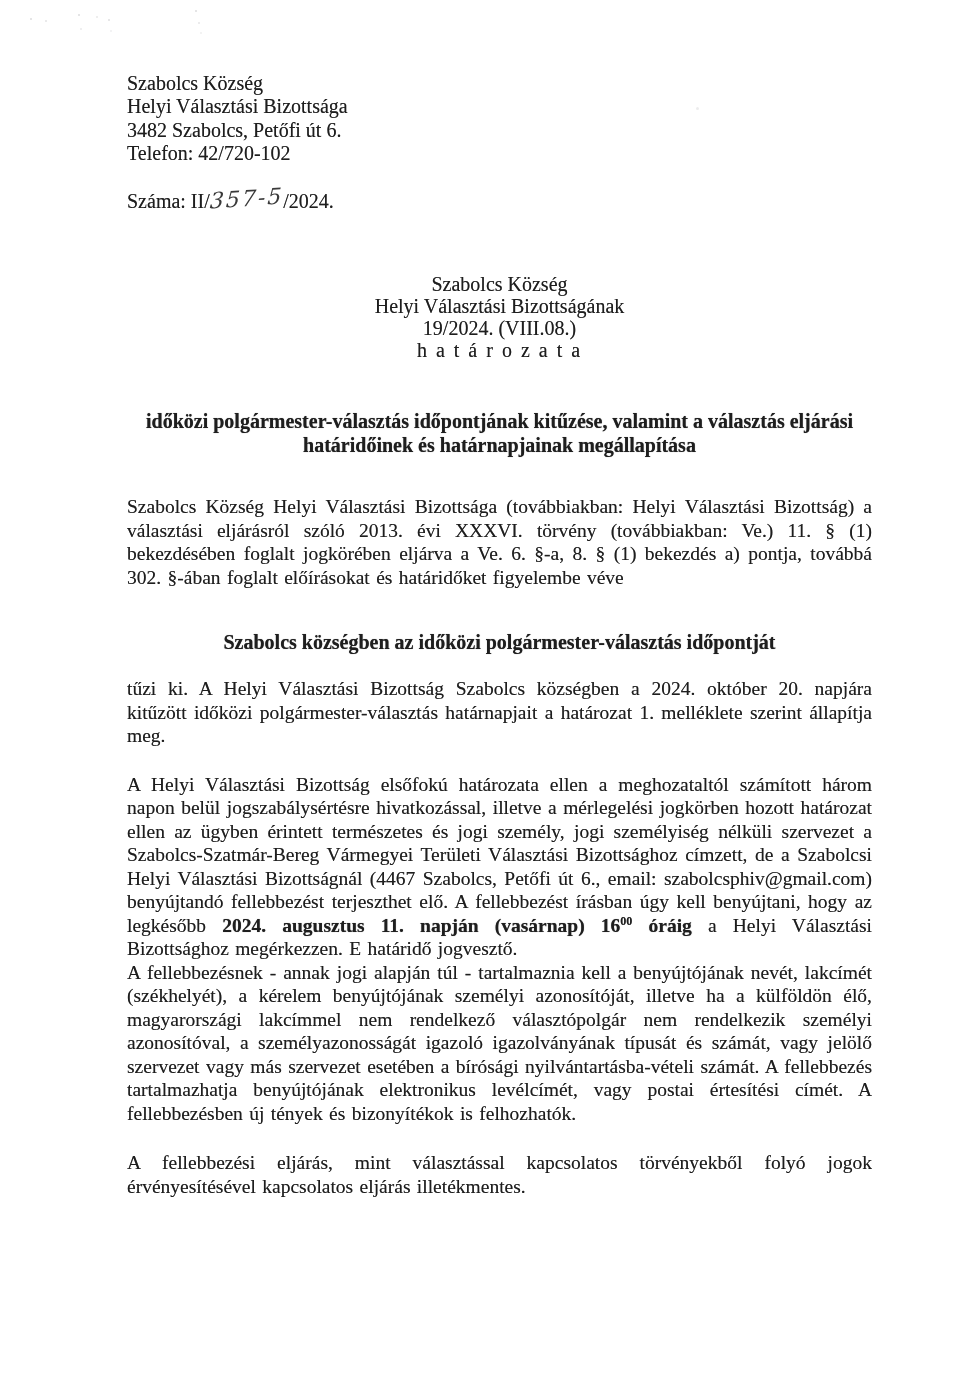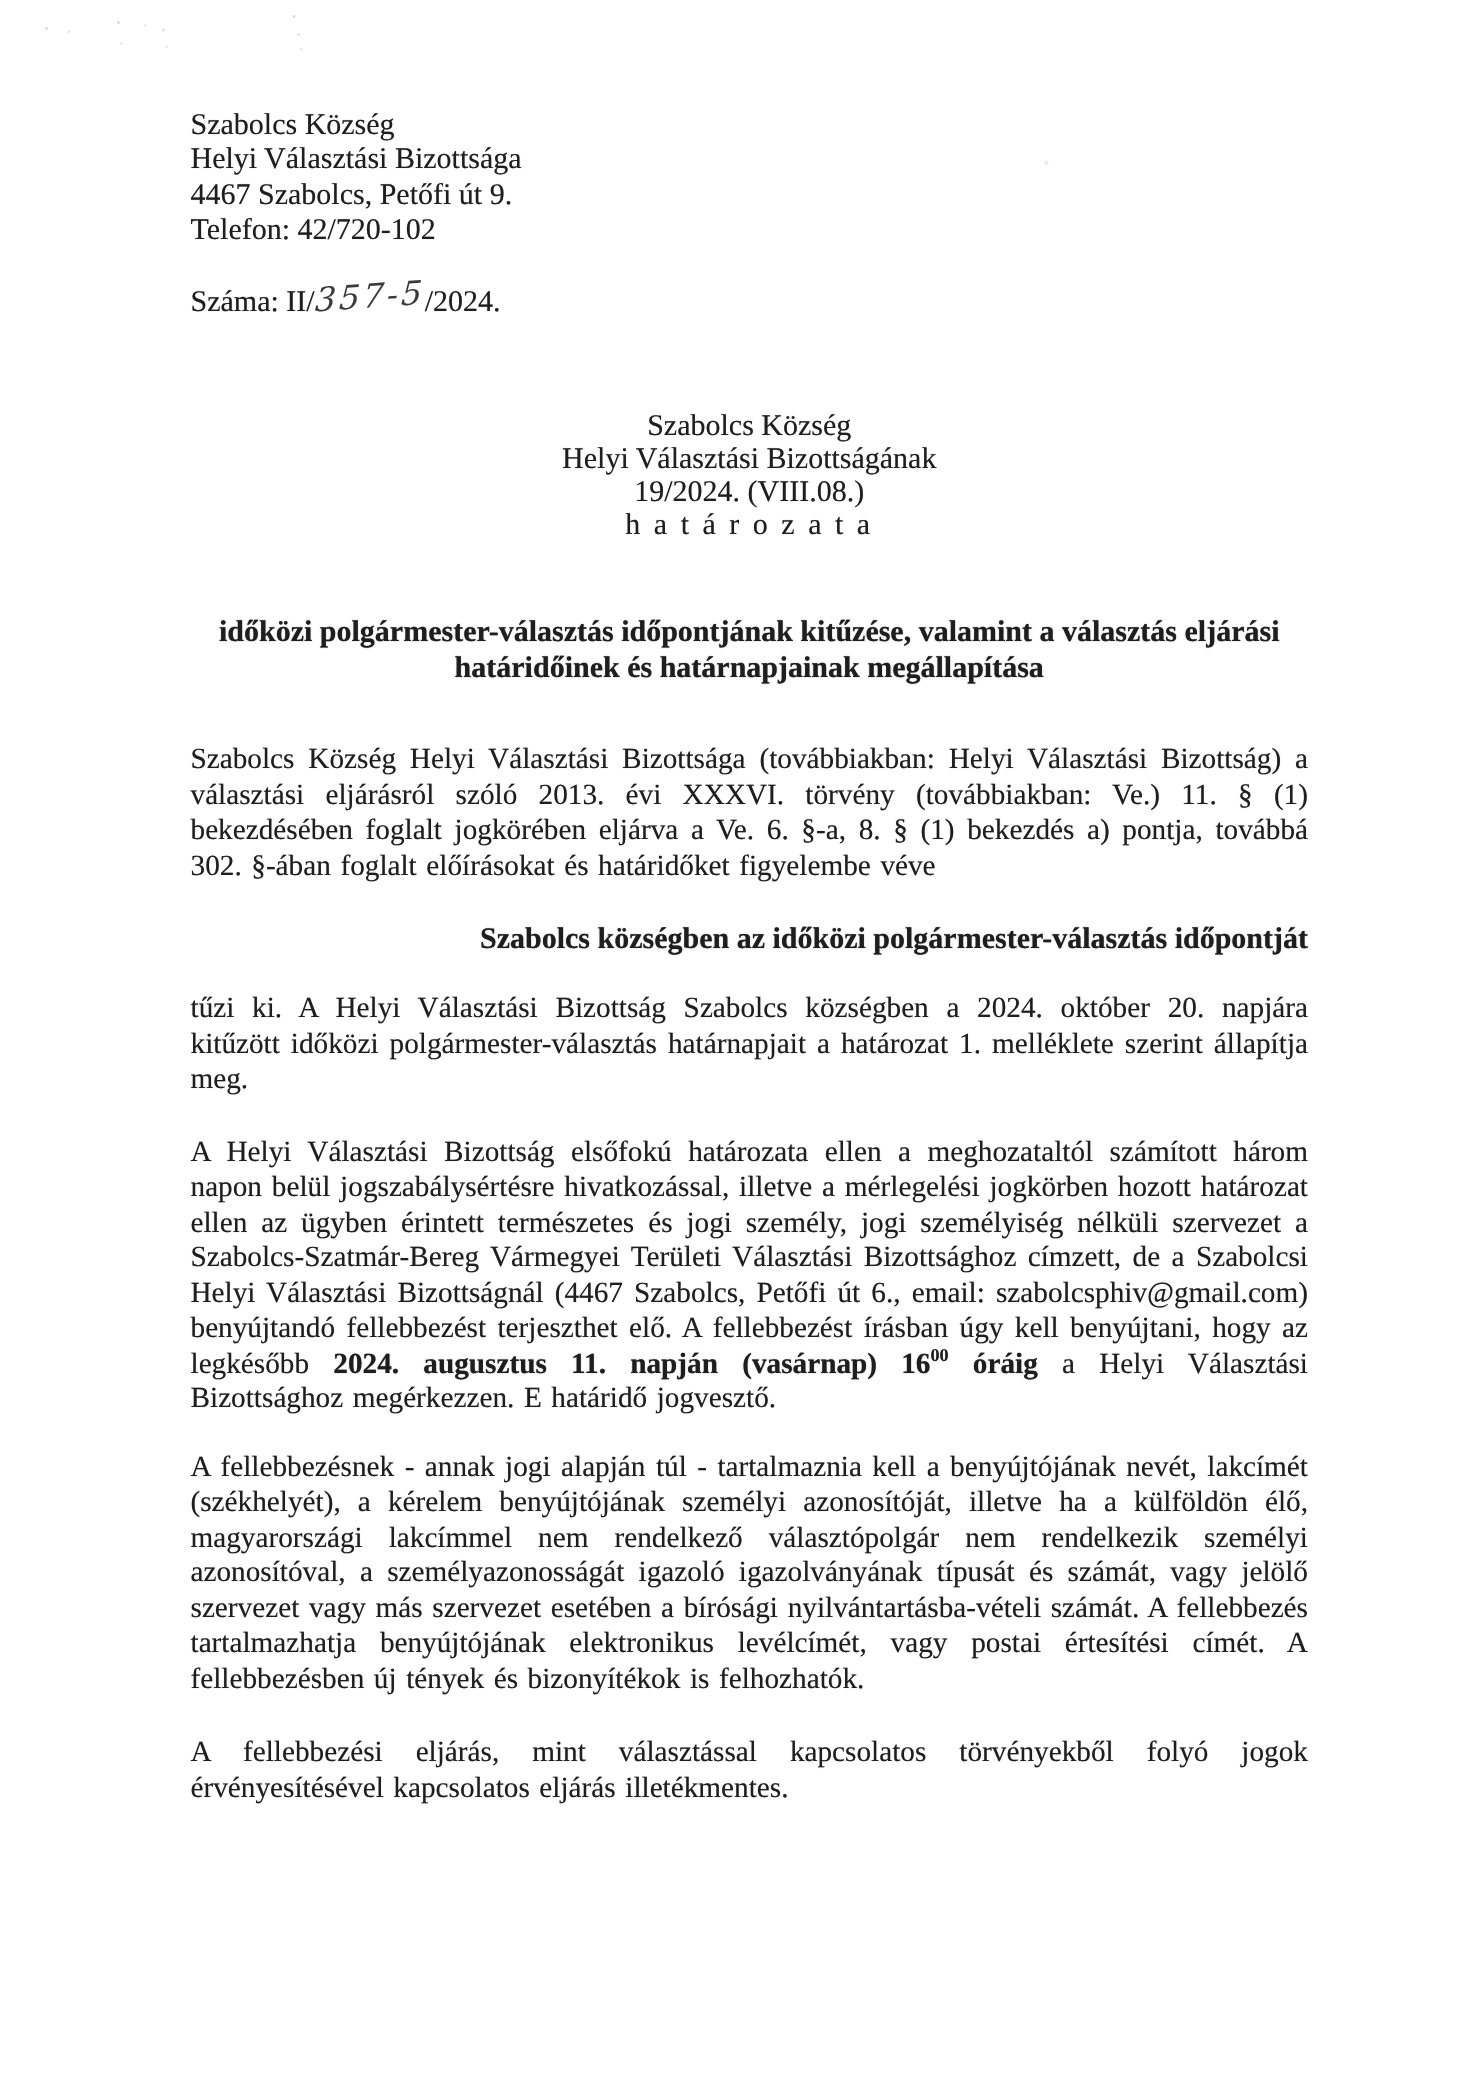--- a/index.html
+++ b/index.html
@@ -70,30 +70,30 @@
   }
   
   .para {
     font-size: 19.5px;
     line-height: 23.5px;
     text-align: justify;
     word-spacing: 1.5px;
   }
   .p1 { margin-top: 38px; }
   .decision {
-    margin-top: 25px;
-    text-align: right;
+    margin-top: 41px;
+    text-align: center;
     font-weight: 700;
     font-size: 20px;
     line-height: 24px;
     text-shadow: 0 0 0.7px rgba(20,20,20,0.7);
   }
   .p2 { margin-top: 23px; }
   .p3 { margin-top: 25px; }
-  .p4 { margin-top: 22px; }
+  .p4 { }
   .p5 { margin-top: 26px; }
   .bold-inline {
     font-weight: 700;
     text-shadow: 0 0 0.7px rgba(20,20,20,0.7);
   }
   .sup {
     font-size: 0.62em;
     vertical-align: super;
     line-height: 0;
     font-weight: 700;
@@ -132,21 +132,21 @@
 <body>
 
 <div class="specks-topleft"></div>
 <div class="speck-mid"></div>
 
 <div class="page">
 
   <div class="sender-block scan-text">
     <div>Szabolcs Község</div>
     <div>Helyi Választási Bizottsága</div>
-    <div>4467 Szabolcs, Petőfi út 9.</div>
+    <div>3482 Szabolcs, Petőfi út 6.</div>
     <div>Telefon: 42/720-102</div>
   </div>
 
   <div class="case-number scan-text">
     <span>Száma: II/</span><span class="handwritten">357-5</span><span>/2024.</span>
   </div>
 
   <div class="title-block scan-text">
     <div>Szabolcs Község</div>
     <div>Helyi Választási Bizottságának</div>

